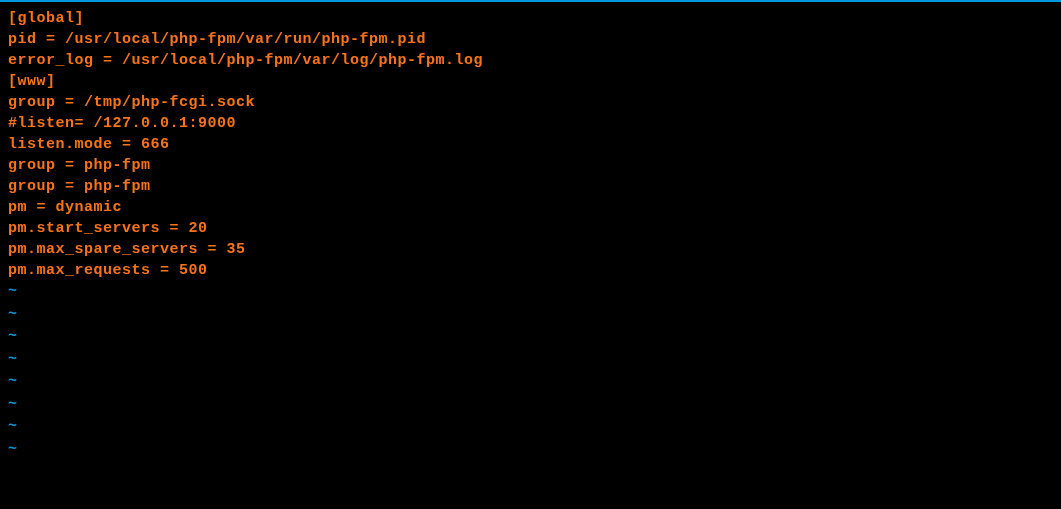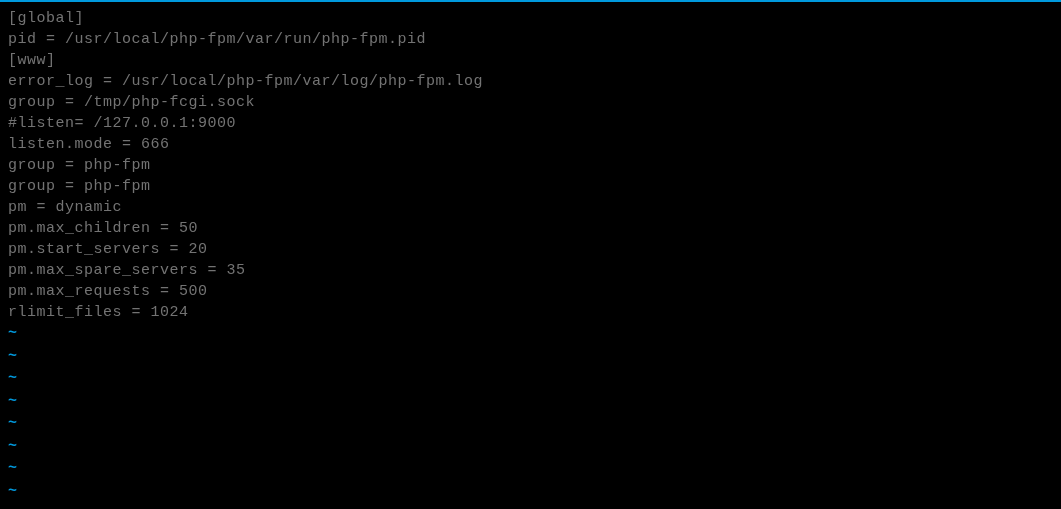--- a/index.html
+++ b/index.html
@@ -16,49 +16,47 @@
       height: 509px;
       overflow: hidden;
       border-top: 2px solid #0099dd;
     }
     .editor {
       padding: 6px 8px;
       color: #e0e0e0;
     }
     .line {
       white-space: pre;
-      color: #737373;
-      font-weight: normal;
+      color: #f97316;
+      font-weight: bold;
       letter-spacing: 0.5px;
     }
     .tilde {
       color: #0099dd;
       font-weight: bold;
       line-height: 1.5;
     }
   </style>
 </head>
 <body>
 
 <div class="editor">
   <div class="line">[global]</div>
   <div class="line">pid = /usr/local/php-fpm/var/run/php-fpm.pid</div>
+  <div class="line">error_log = /usr/local/php-fpm/var/log/php-fpm.log</div>
   <div class="line">[www]</div>
-  <div class="line">error_log = /usr/local/php-fpm/var/log/php-fpm.log</div>
   <div class="line">group = /tmp/php-fcgi.sock</div>
   <div class="line">#listen= /127.0.0.1:9000</div>
   <div class="line">listen.mode = 666</div>
   <div class="line">group = php-fpm</div>
   <div class="line">group = php-fpm</div>
   <div class="line">pm = dynamic</div>
-  <div class="line">pm.max_children = 50</div>
   <div class="line">pm.start_servers = 20</div>
   <div class="line">pm.max_spare_servers = 35</div>
   <div class="line">pm.max_requests = 500</div>
-  <div class="line">rlimit_files = 1024</div>
   <div class="tilde">~</div>
   <div class="tilde">~</div>
   <div class="tilde">~</div>
   <div class="tilde">~</div>
   <div class="tilde">~</div>
   <div class="tilde">~</div>
   <div class="tilde">~</div>
   <div class="tilde">~</div>
 </div>
 

